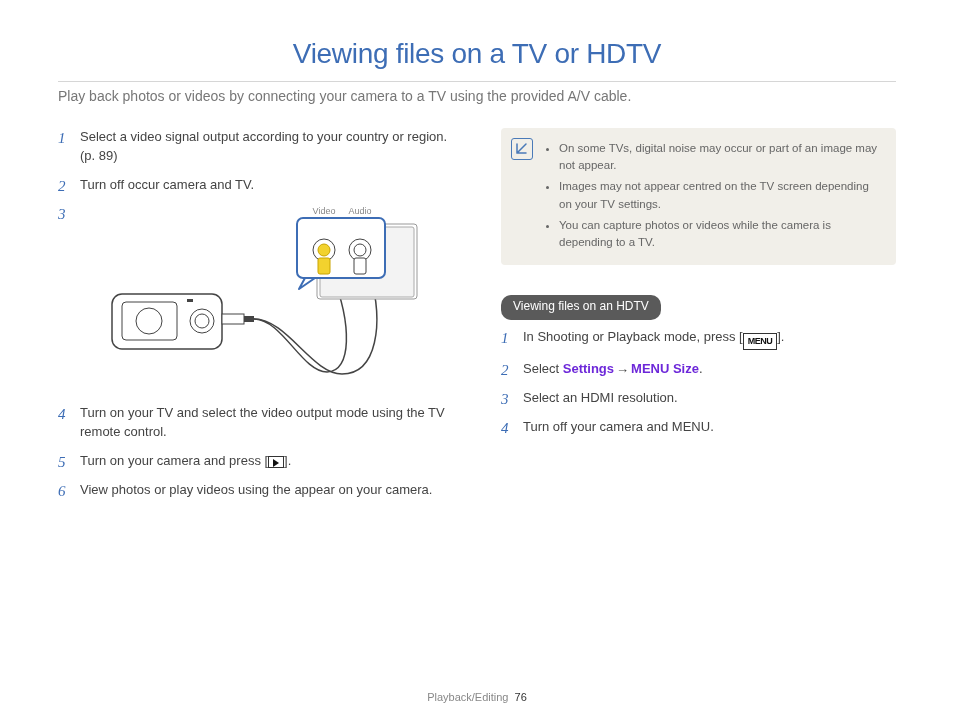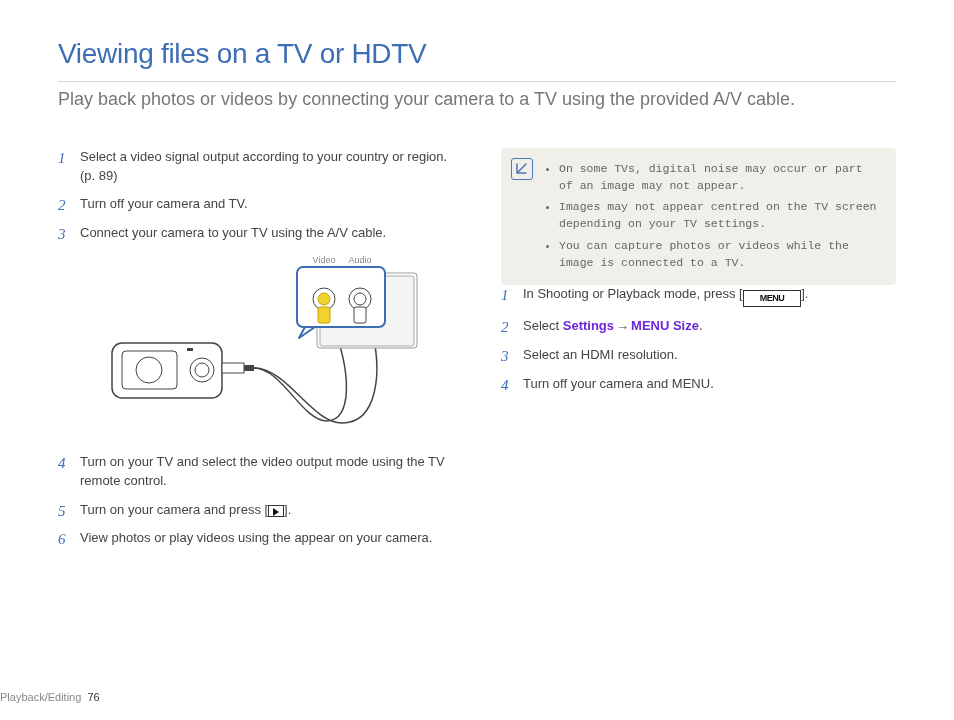--- a/index.html
+++ b/index.html
@@ -8,87 +8,87 @@
     font-family: Arial, Helvetica, sans-serif;
     background: #fff; color: #555;
     padding: 34px 58px 0 58px;
     position: relative;
     font-size: 13px; line-height: 1.45;
   }
   h1.title {
     color: #3d6db5; font-weight: 400;
     font-size: 28px; letter-spacing: -0.3px;
     margin-bottom: 2px;
+    text-align: center;
   }
   .rule { border: none; border-top: 1px solid #d6d6d6; margin: 6px 0 4px 0; }
-  .intro { color: #777; font-size: 18px; margin-bottom: 36px; }
+  .intro { color: #777; font-size: 14px; margin-bottom: 22px; }
   .cols { display: flex; gap: 48px; }
   .col { flex: 1 1 0; }
   ol.steps { list-style: none; counter-reset: step; }
   ol.steps > li { position: relative; padding-left: 22px; margin-bottom: 10px; color:#444; font-size: 13px; }
   ol.steps > li::before {
     counter-increment: step; content: counter(step);
     position: absolute; left: 0; top: 0;
     color: #3d6db5; font-style: italic; font-family: Georgia, serif;
     font-size: 15px; font-weight: 500;
   }
   .diagram { margin: 10px 0 14px 22px; }
   .infobox {
     background: #f1efe9; border-radius: 4px;
     padding: 12px 14px 10px 44px; position: relative;
     color: #666; font-size: 11.5px; line-height: 1.5;
   }
-  .infobox ul { list-style: disc; padding-left: 14px; font-family: Liberation Mono, monospace; }
+  .infobox ul { list-style: disc; padding-left: 14px; }
   .infobox li { margin-bottom: 4px; }
   .infobox .noteicon {
     position: absolute; left: 10px; top: 10px;
     width: 22px; height: 22px; border: 1px solid #4a7ab8;
     border-radius: 3px; color: #4a7ab8;
     display:flex; align-items:center; justify-content:center;
     font-size:14px;
   }
   .pill {
     display: inline-block; background: #5a5a5a; color: #fff;
     border-radius: 10px; padding: 3px 12px 4px 12px; font-size: 12px;
     margin: 30px 0 8px 0;
   }
   .paragraph { color:#555; font-size: 12.5px; margin-bottom: 16px; }
   .inline-icon {
     display:inline-block; vertical-align: -3px;
     border:1px solid #333; background:#fff;
   }
-  .menu-icon { font-family: Arial; font-weight: 900; font-size: 9px; padding: 1px 16px; letter-spacing: -0.5px; color:#111; }
+  .menu-icon { font-family: Arial; font-weight: 900; font-size: 9px; padding: 1px 4px; letter-spacing: -0.5px; color:#111; }
   .play-icon { width:16px; height:12px; position:relative; }
   .play-icon::after {
     content:""; position:absolute; left:4px; top:2px;
     border-left:6px solid #111; border-top:4px solid transparent; border-bottom:4px solid transparent;
   }
   .bold { font-weight: 700; color:#6d28d9; }
   .arrow { padding: 0 2px; }
   .footer {
     position: absolute; left: 0; right: 0; bottom: 14px;
-    font-size: 11px; color: #888;
+    text-align: center; font-size: 11px; color: #888;
   }
   .footer .pagenum { color:#333; }
 </style>
 </head>
 <body>
 
 <h1 class="title">Viewing files on a TV or HDTV</h1>
 <hr class="rule">
 <p class="intro">Play back photos or videos by connecting your camera to a TV using the provided A/V cable.</p>
 
 <div class="cols">
 
   <div class="col">
     <ol class="steps">
       <li>Select a video signal output according to your country or region. (p.&nbsp;89)</li>
-      <li>Turn off your camera and TV.</li>
+      <li>Turn off occur camera and TV.</li>
       <li>
-        <span>Connect your camera to your TV using the A/V cable.</span>
         <div class="diagram">
           <svg width="320" height="180" viewBox="0 0 320 180">
 
             <rect x="10" y="90" width="110" height="55" rx="10" fill="#fff" stroke="#444" stroke-width="1.5"></rect>
             <rect x="20" y="98" width="55" height="38" rx="4" fill="#fff" stroke="#444"></rect>
             <circle cx="47" cy="117" r="13" fill="#fff" stroke="#444"></circle>
             <circle cx="100" cy="117" r="12" fill="#fff" stroke="#444"></circle>
             <circle cx="100" cy="117" r="7" fill="#fff" stroke="#444"></circle>
             <rect x="85" y="95" width="6" height="3" fill="#444"></rect>
 
@@ -127,24 +127,25 @@
   <div class="col">
     <div class="infobox">
       <div class="noteicon">
         <svg width="14" height="14" viewBox="0 0 14 14">
             <path d="M2 11 L11 2 M2 2 L2 11 L11 11" stroke="#4a7ab8" stroke-width="1.5" fill="none" stroke-linecap="round"></path>
           </svg>
       </div>
       <ul>
         <li>On some TVs, digital noise may occur or part of an image may not appear.</li>
         <li>Images may not appear centred on the TV screen depending on your TV settings.</li>
-        <li>You can capture photos or videos while the image is connected to a TV.</li>
+        <li>You can capture photos or videos while the camera is depending to a TV.</li>
       </ul>
     </div>
 
+    <div class="pill">Viewing files on an HDTV</div>
 
     <ol class="steps">
       <li>
         <span>In Shooting or Playback mode, press [</span><span class="inline-icon menu-icon">MENU</span><span>].</span>
       </li>
       <li>
         <span>Select </span><span class="bold">Settings</span><span class="arrow">→</span><span class="bold">MENU Size</span><span>.</span>
       </li>
       <li>Select an HDMI resolution.</li>
       <li>Turn off your camera and MENU.</li>

